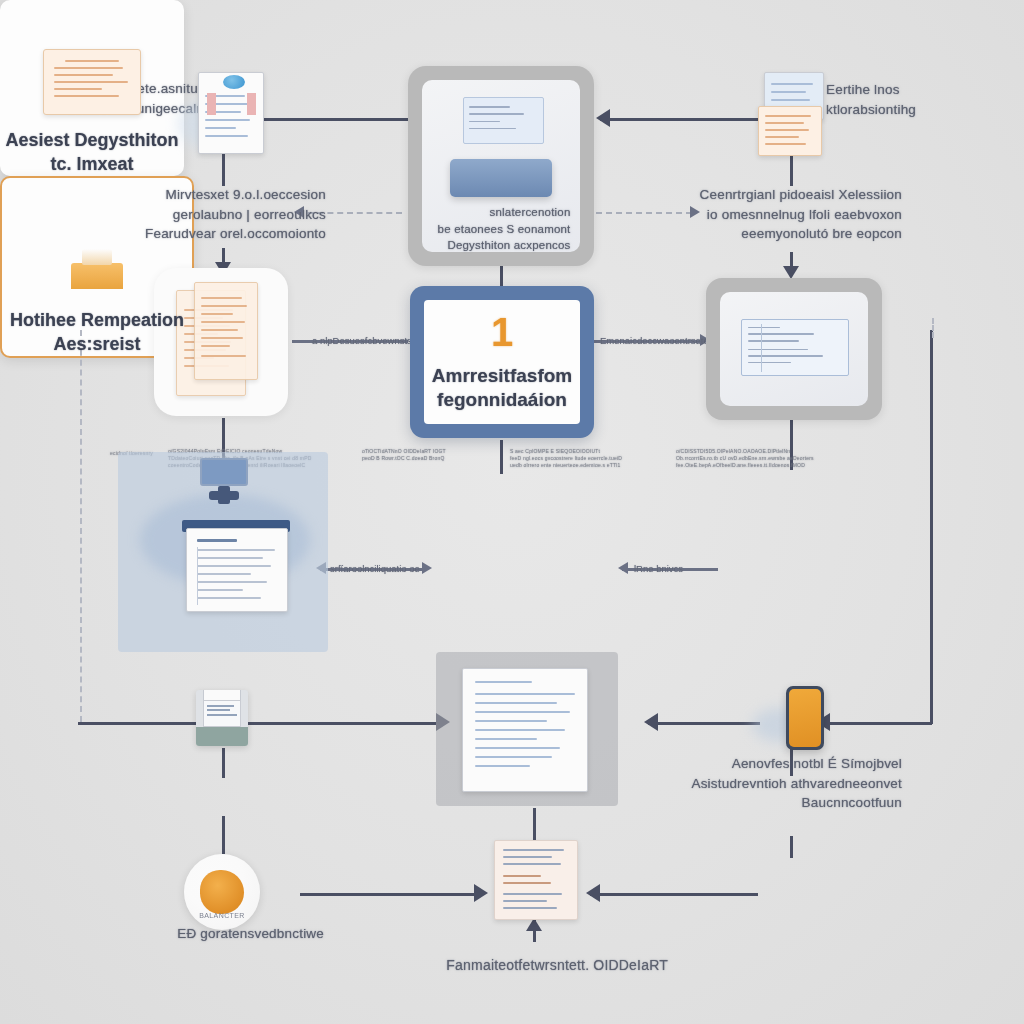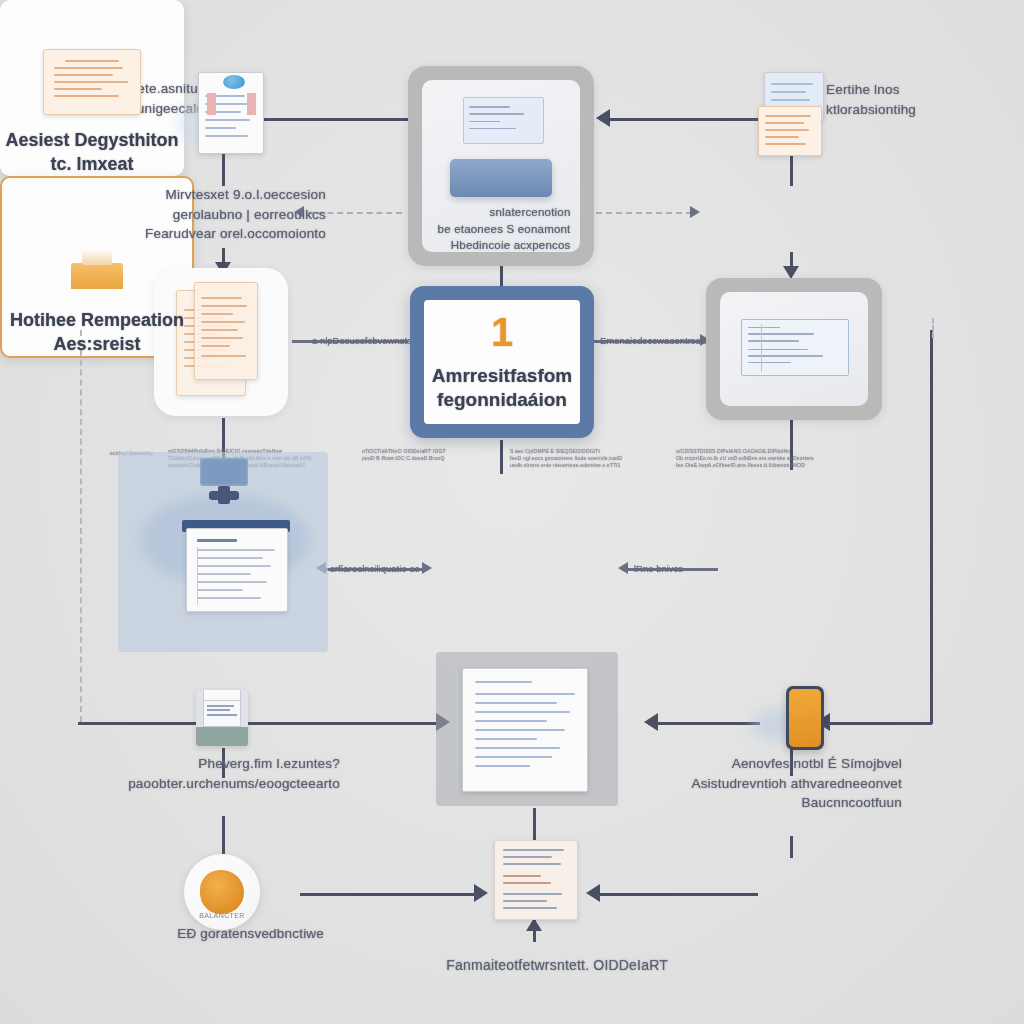--- a/index.html
+++ b/index.html
@@ -276,21 +276,21 @@
     <div class="inner">
       <div class="tiny-note" style="left:26%;top:10%;width:50%;height:26%;background:#e4ecf7;border-color:#b7c7de;">
         <i style="top:18%;width:52%"></i>
           <i style="top:34%;width:70%"></i>
           <i style="top:50%;width:40%"></i>
           <i style="top:66%;width:60%"></i>
       </div>
       <div class="abs" style="left:18%;top:46%;width:64%;height:22%;border-radius:5px;background:linear-gradient(180deg,#8fa9cb,#6c89b2);box-shadow:0 3px 7px rgba(0,0,0,.18);"></div>
       <div class="cap" style="left:6%;top:72%;width:88%;font-size:11.5px;">snlatercenotion
 be  etaonees  S eonamont
-Hbedincoie  acxpencos</div>
+Degysthiton  acxpencos</div>
     </div>
   </div>
 
   <div class="abs" style="left:758px;top:72px;width:66px;height:82px;">
     <div class="doc cool" style="left:6px;top:0;width:58px;height:46px;background:#e3ecf6;">
       <div class="bar" style="top:10px;width:72%;"></div>
       <div class="bar" style="top:18px;width:60%;"></div>
       <div class="bar" style="top:26px;width:68%;"></div>
       <div class="bar" style="top:34px;width:50%;"></div>
     </div>
@@ -302,20 +302,23 @@
       <div class="bar" style="top:36px;width:66%;"></div>
     </div>
   </div>
 
   <div class="cap left" style="left:826px;top:80px;width:180px;">Eertihe lnos
 ktlorabsiontihg</div>
 
   <div class="cap" style="left:130px;top:185px;width:196px;">Mirvtesxet 9.o.l.oeccesion
 gerolaubno | eorreoulkcs
 Fearudvear orel.occomoionto</div>
+  <div class="cap" style="left:690px;top:185px;width:212px;">Ceenrtrgianl pidoeaisl Xelessiion
+io omesnnelnug lfoli eaebvoxon
+eeemyonolutó bre eopcon</div>
 
   <div class="panel soft-white" style="left:154px;top:268px;width:134px;height:148px;">
     <div class="doc warm" style="left:22px;top:22px;width:68px;height:104px;opacity:.9;">
       <div class="bar" style="top:18px;width:72%;"></div>
       <div class="bar" style="top:26px;width:58%;"></div>
       <div class="bar" style="top:34px;width:68%;"></div>
       <div class="bar" style="top:42px;width:50%;"></div>
       <div class="bar" style="top:50px;width:70%;"></div>
       <div class="bar" style="top:58px;width:62%;"></div>
       <div class="bar" style="top:66px;width:44%;"></div>
@@ -433,22 +436,20 @@
   </div>
 
   <div class="printer" style="left:196px;top:690px;width:52px;height:56px;">
     <div class="top"></div>
     <div class="band"></div>
     <div class="abs" style="left:14%;right:14%;top:18%;height:44%;background:#f7f8fa;border:1px solid #c9ccd3;"></div>
     <div class="abs" style="left:22%;width:52%;top:26%;height:2px;background:#93a3bb;"></div>
     <div class="abs" style="left:22%;width:44%;top:34%;height:2px;background:#93a3bb;"></div>
     <div class="abs" style="left:22%;width:56%;top:42%;height:2px;background:#93a3bb;"></div>
   </div>
-  <div class="cap" style="left:104px;top:754px;width:236px;">Pheverg.fim l.ezuntes?
-paoobter.urchenums/eoogcteearto</div>
 
   <div class="abs" style="left:752px;top:686px;width:78px;height:62px;">
     <div class="blob" style="left:0;top:22px;width:58px;height:34px;background:#b9cade;"></div>
     <div class="phone" style="left:34px;top:0;width:32px;height:58px;">
       <div class="scr"></div>
     </div>
   </div>
   <div class="cap" style="left:690px;top:754px;width:212px;">Aenovfes notbl É Símojbvel
 Asistudrevntioh athvaredneeonvet
 Baucnncootfuun</div>

